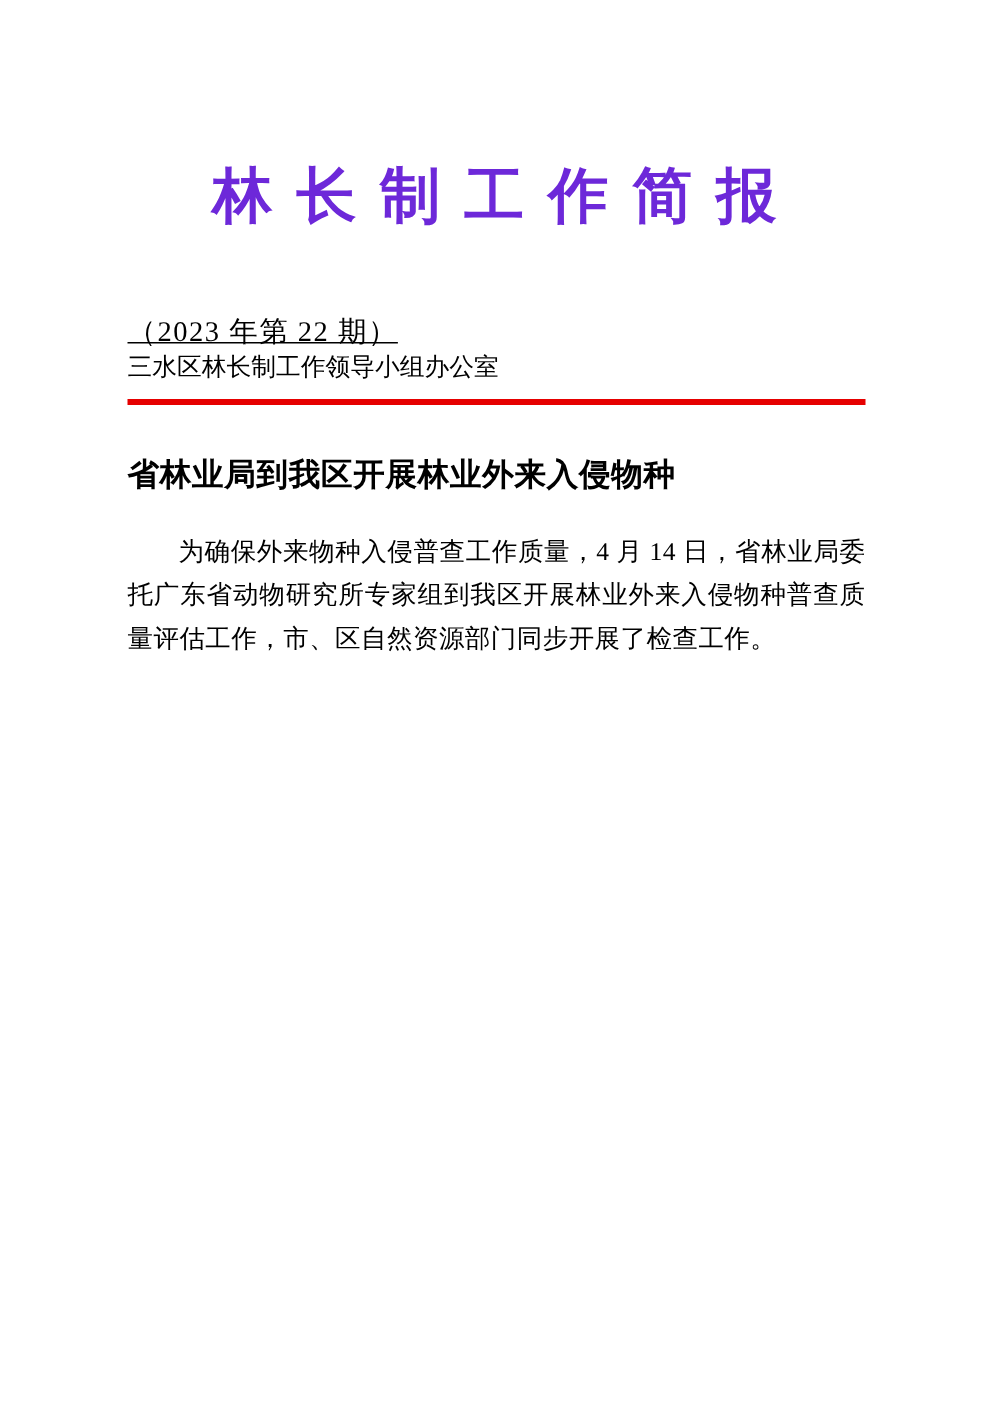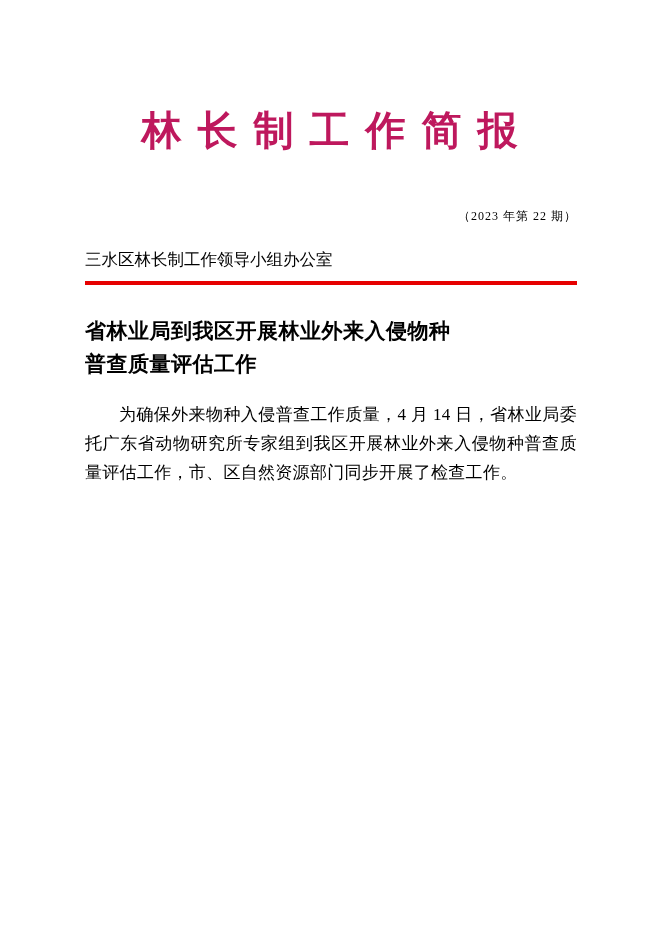--- a/index.html
+++ b/index.html
@@ -11,39 +11,39 @@
   .page {
     position: relative;
     width: 662px;
     height: 936px;
     margin: 0 auto;
     background: #ffffff;
     padding: 103px 85px 0 85px;
     overflow: hidden;
   }
   .masthead {
-    color: #be185d;
+    color: #6d28d9;
     font-size: 40px;
     font-weight: bold;
     text-align: center;
     letter-spacing: 3px;
     white-space: nowrap;
     font-family: "Liberation Serif", "DejaVu Serif", serif;
   }
   .issue-line {
-    text-align: right;
-    font-size: 12px;
+    text-align: left;
+    font-size: 19px;
     margin-top: 50px;
     letter-spacing: 1px;
+    text-decoration: underline;
   }
   .meta-row {
     display: flex;
     align-items: baseline;
     font-size: 16.5px;
-    margin-top: 24px;
     padding-bottom: 8px;
   }
   .red-rule {
     border: none;
     height: 4px;
     background: #e60000;
     margin-top: 2px;
   }
   .article-title {
     text-align: left;
@@ -75,20 +75,19 @@
   <div class="issue-line">（2023 年第 22 期）</div>
 
   <div class="meta-row">
     <span>三水区林长制工作领导小组办公室</span>
   </div>
 
   <hr class="red-rule">
 
   <h2 class="article-title">
     <span>省林业局到我区开展林业外来入侵物种</span><br>
-    <span>普查质量评估工作</span>
   </h2>
 
   <div class="body-text">
     <p class="body-para">为确保外来物种入侵普查工作质量，4 月 14 日，省林业局委托广东省动物研究所专家组到我区开展林业外来入侵物种普查质量评估工作，市、区自然资源部门同步开展了检查工作。</p>
   </div>
 
 </div>
 
 </body></html>

